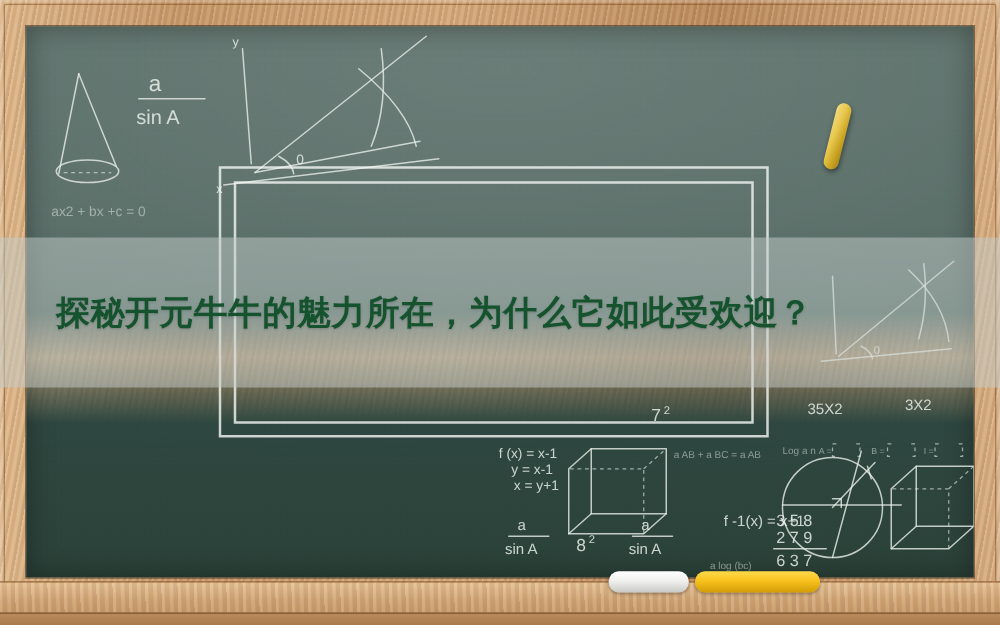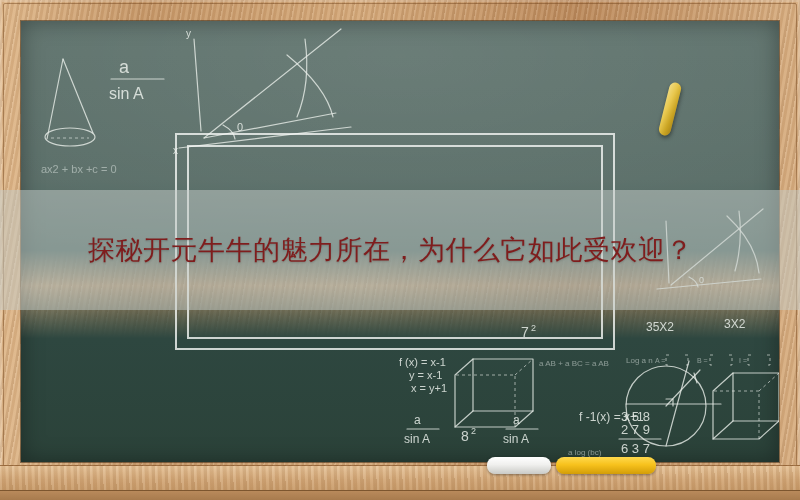--- a/index.html
+++ b/index.html
@@ -94,27 +94,28 @@
   }
 
   
   .title-band{
     position:absolute;left:0;right:0;top:190px;height:120px;
     background:rgba(196,204,200,.52);
     display:flex;align-items:center;
     pointer-events:none;
   }
   .title-text{
-    margin-left:88px;
-    color:#7f1d1d;
+    margin-left:45px;
+    color:#14532d;
     font-size:27px;
     letter-spacing:.5px;
     font-family:"DejaVu Sans","Liberation Sans",sans-serif;
     text-shadow:0 1px 2px rgba(0,0,0,.18);
     white-space:nowrap;
+    font-weight:bold;
   }
 </style>
 </head>
 <body>
 
 <div id="stage">
 
   <div class="wood"></div>
   <div class="wood-outline"></div>
 

